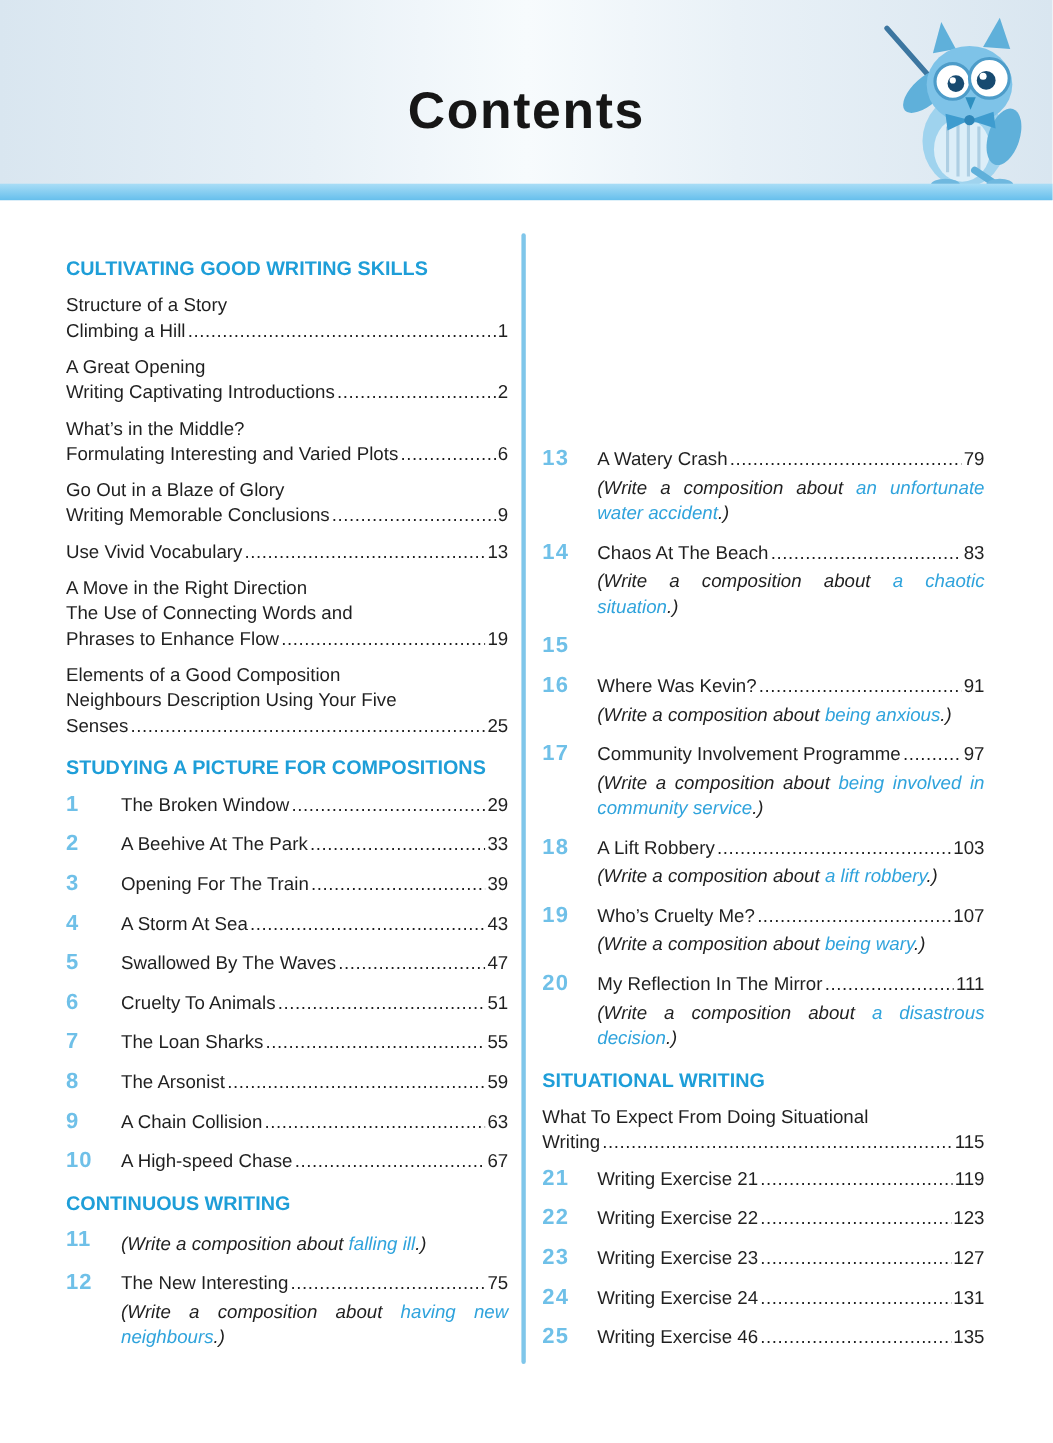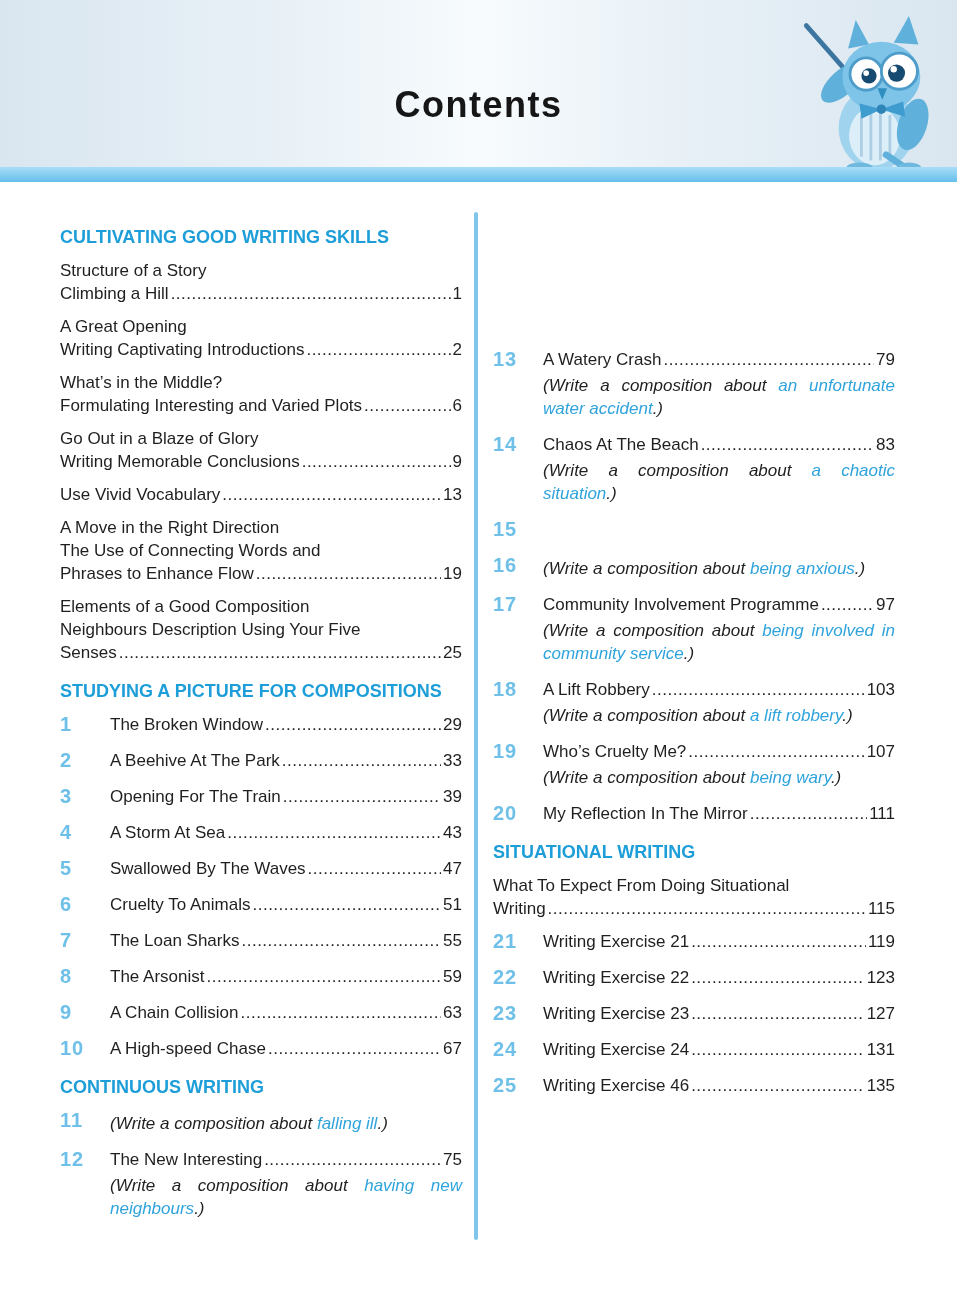--- a/index.html
+++ b/index.html
@@ -2,28 +2,28 @@
 <html><head>
 <meta charset="utf-8">
 <style>
   html,body{margin:0;padding:0;}
   body{width:957px;height:1312px;background:#ffffff;font-family:"Liberation Sans",sans-serif;color:var(--c-txt,#1f1f1f);}
   .page{position:relative;width:957px;height:1312px;overflow:hidden;background:#fff;}
 
   
   header{position:relative;height:182px;
     background:linear-gradient(90deg,#d9e6f0 0%,#e9f1f7 30%,#f7fbfd 50%,#e9f1f7 70%,#d9e6f0 100%);}
-  h1.title{position:absolute;left:0;right:0;top:84px;margin:0;text-align:center;
-    font-size:36px;font-weight:bold;letter-spacing:1.5px;color:#161616;}
+  h1.title{position:absolute;left:0;right:0;top:72px;margin:0;text-align:center;
+    font-size:47px;font-weight:bold;letter-spacing:1.5px;color:#161616;}
   .stripe{position:absolute;left:0;bottom:0;width:100%;height:15px;
     background:linear-gradient(180deg,var(--c-st1,#a9ddf6),var(--c-st2,#66bfec));}
   .owl{position:absolute;right:12px;bottom:4px;}
 
   
-  main{display:flex;padding:36px 16px 0 60px;align-items:center;}
+  main{display:flex;padding:36px 16px 0 60px;align-items:flex-end;}
   .col{width:402px;font-size:17px;line-height:23px;}
   .divider{flex:0 0 4px;width:4px;height:1028px;margin:-6px 15px 0 12px;border-radius:2px;
     background:var(--c-div,#7fc6ea);}
 
   .sec{color:var(--c-sec,#1e9ed8);font-weight:bold;font-size:18px;line-height:23px;margin:16px 0 10px;}
   .sec:first-child{margin-top:0;}
 
   .entry{margin-bottom:10px;}
   .bold{font-weight:normal;}
   .row{display:flex;align-items:baseline;}
@@ -286,20 +286,25 @@
             </div>
             <div class="note"><span>(Write a composition about </span><span class="hl">a chaotic situation</span><span>.)</span></div>
           </div>
         </div>
         <div class="item">
           <span class="num">15</span>
         </div>
         <div class="item">
           <span class="num">16</span>
           <div class="ibody">
+            <div class="row">
+              <span class="txt">Where Was Kevin?</span>
+              <span class="dots"></span>
+              <span class="pg">91</span>
+            </div>
             <div class="note"><span>(Write a composition about </span><span class="hl">being anxious</span><span>.)</span></div>
           </div>
         </div>
         <div class="item">
           <span class="num">17</span>
           <div class="ibody">
             <div class="row">
               <span class="txt">Community Involvement Programme</span>
               <span class="dots"></span>
               <span class="pg">97</span>
@@ -330,20 +335,21 @@
           </div>
         </div>
         <div class="item">
           <span class="num">20</span>
           <div class="ibody">
             <div class="row">
               <span class="txt">My Reflection In The Mirror</span>
               <span class="dots"></span>
               <span class="pg">111</span>
             </div>
+            <div class="note"><span>(Write a composition about </span><span class="hl">a disastrous decision</span><span>.)</span></div>
           </div>
         </div>
         <div class="sec">SITUATIONAL WRITING</div>
         <div class="entry">
           <div class="bold">What To Expect From Doing Situational</div>
           <div class="row">
             <span class="txt bold">Writing</span>
             <span class="dots"></span>
             <span class="pg">115</span>
           </div>

